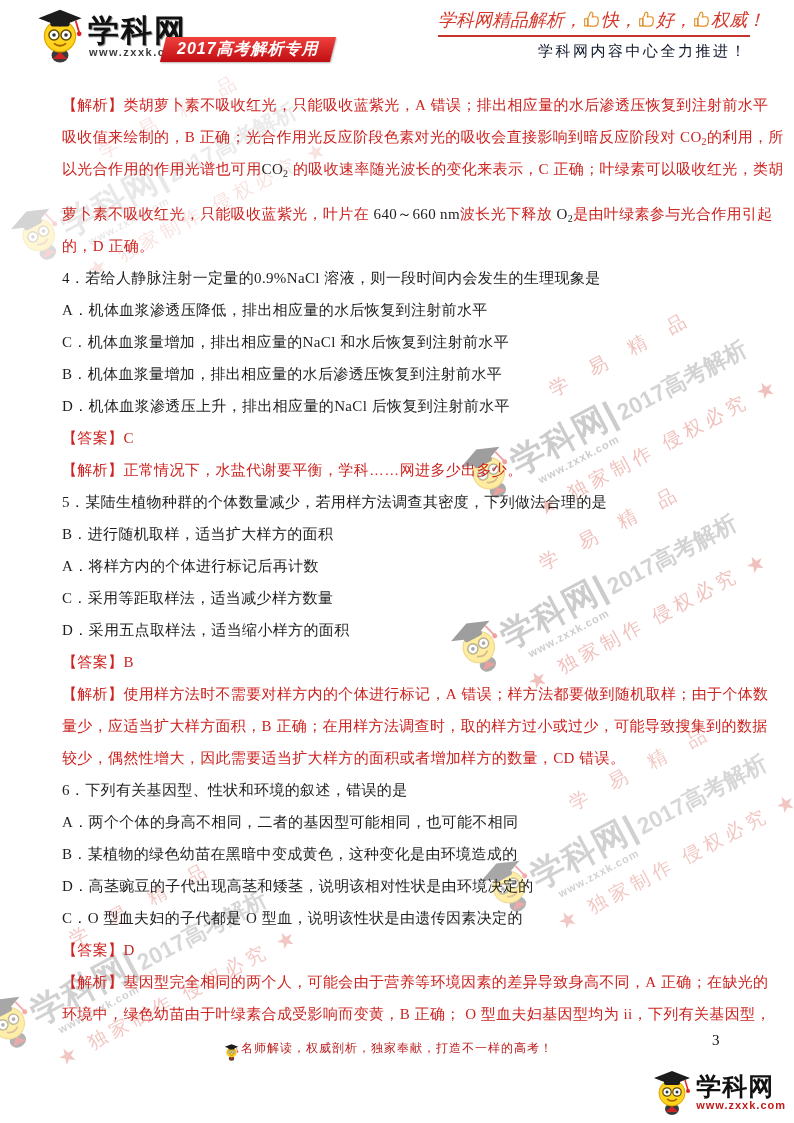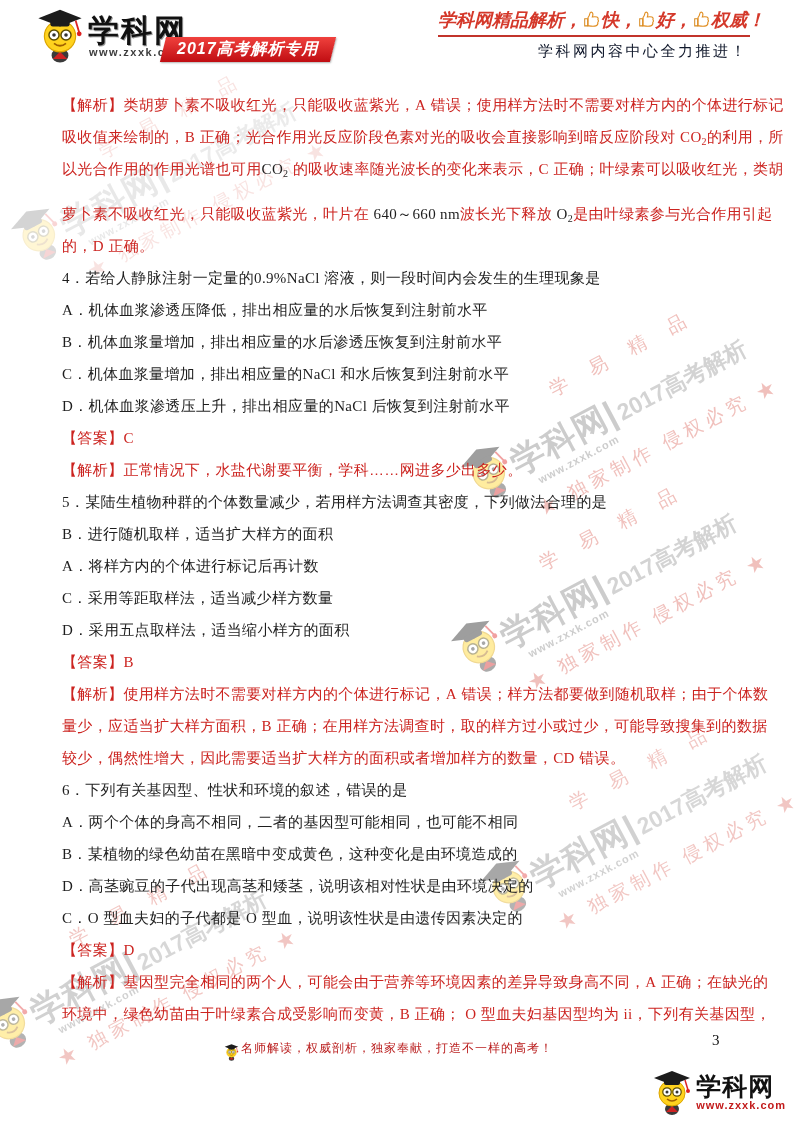--- a/index.html
+++ b/index.html
@@ -17,21 +17,21 @@
   .hdr-mascot{position:absolute;left:36px;top:6px;width:48px;height:58px;}
   .hdr-brand{position:absolute;left:88px;top:10px;font-size:31px;font-weight:bold;color:#111;
     letter-spacing:2px;text-shadow:1px 1px 0 #999;}
   .hdr-url{position:absolute;left:89px;top:46px;font-size:11px;font-weight:bold;color:#3c3c3c;letter-spacing:1.5px;}
   .banner{position:absolute;left:163px;top:37px;height:25px;padding:0 14px;
     background:linear-gradient(180deg,#f0413d,#c00d12);transform:skewX(-14deg);
     display:flex;align-items:center;box-shadow:1px 1px 2px rgba(0,0,0,.3);}
   .banner span{transform:skewX(14deg);color:#fff;font-weight:bold;font-style:italic;font-size:16px;letter-spacing:1px;white-space:nowrap;}
   .slogan{position:absolute;left:438px;right:44px;top:8px;padding-bottom:3px;
     border-bottom:2px solid #c2342b;text-align:center;white-space:nowrap;
-    color:#d4382a;font-weight:bold;font-style:italic;font-size:18px;}
+    color:#d4382a;font-weight:normal;font-style:italic;font-size:18px;}
   .slogan .thumb{width:17px;height:17px;vertical-align:-2px;margin:0 1px;}
   .slogan-sub{position:absolute;right:46px;top:42px;color:#0f172a;font-size:15px;letter-spacing:2.5px;}
   
   .doc{position:absolute;left:62px;top:89px;width:678px;z-index:2;}
   .line{height:32px;line-height:32px;white-space:nowrap;font-size:15px;letter-spacing:0.35px;}
   .line.gap{margin-top:13px;}
   .seg-r{color:var(--red);}
   .seg-k{color:var(--ink);}
   .seg-l{font-family:"Liberation Serif",serif;color:var(--ink);}
   .seg-lr{font-family:"Liberation Serif",serif;color:var(--red);}
@@ -156,29 +156,29 @@
         <use href="#mascot-g"></use>
       </svg>
     <span class="wm-brand">学科网|</span>
     <span class="wm-year">2017高考解析</span>
   </div>
   <div class="wm-url">www.zxxk.com</div>
   <div class="wm-bot">★ 独家制作 侵权必究 ★</div>
 </div>
 
 <main class="doc">
-    <div class="line"><span class="seg-r">【解析】类胡萝卜素不吸收红光，只能吸收蓝紫光，</span><span class="seg-lr">A</span><span class="seg-r"> 错误；使用样方法时不需要对样方内的个体进行标记</span></div>
+    <div class="line"><span class="seg-r">【解析】类胡萝卜素不吸收红光，只能吸收蓝紫光，</span><span class="seg-lr">A</span><span class="seg-r"> 错误；排出相应量的水后渗透压恢复到注射前水平</span></div>
     <div class="line"><span class="seg-r">吸收值来绘制的，</span><span class="seg-lr">B</span><span class="seg-r"> 正确；光合作用光反应阶段色素对光的吸收会直接影响到暗反应阶段对 </span><span class="seg-lr">CO</span><span class="seg-sr">2</span><span class="seg-r">的利用，所</span></div>
     <div class="line"><span class="seg-r">以光合作用的作用光谱也可用</span><span class="seg-l">CO</span><span class="seg-s">2</span><span class="seg-r"> 的吸收速率随光波长的变化来表示，</span><span class="seg-lr">C</span><span class="seg-r"> 正确；叶绿素可以吸收红光，类胡</span></div>
     <div class="line gap"><span class="seg-r">萝卜素不吸收红光，只能吸收蓝紫光，叶片在 </span><span class="seg-l">640～660 nm</span><span class="seg-r">波长光下释放 </span><span class="seg-l">O</span><span class="seg-s">2</span><span class="seg-r">是由叶绿素参与光合作用引起</span></div>
     <div class="line"><span class="seg-r">的，</span><span class="seg-lr">D</span><span class="seg-r"> 正确。</span></div>
     <div class="line"><span class="seg-l">4</span><span class="seg-k">．若给人静脉注射一定量的</span><span class="seg-l">0.9%NaCl</span><span class="seg-k"> 溶液，则一段时间内会发生的生理现象是</span></div>
     <div class="line"><span class="seg-l">A</span><span class="seg-k">．机体血浆渗透压降低，排出相应量的水后恢复到注射前水平</span></div>
+    <div class="line"><span class="seg-l">C</span><span class="seg-k">．机体血浆量增加，排出相应量的</span><span class="seg-l">NaCl</span><span class="seg-k"> 和水后恢复到注射前水平</span></div>
     <div class="line"><span class="seg-l">B</span><span class="seg-k">．机体血浆量增加，排出相应量的水后渗透压恢复到注射前水平</span></div>
-    <div class="line"><span class="seg-l">C</span><span class="seg-k">．机体血浆量增加，排出相应量的</span><span class="seg-l">NaCl</span><span class="seg-k"> 和水后恢复到注射前水平</span></div>
     <div class="line"><span class="seg-l">D</span><span class="seg-k">．机体血浆渗透压上升，排出相应量的</span><span class="seg-l">NaCl</span><span class="seg-k"> 后恢复到注射前水平</span></div>
     <div class="line"><span class="seg-r">【答案】</span><span class="seg-lr">C</span></div>
     <div class="line"><span class="seg-r">【解析】正常情况下，水盐代谢要平衡，学科……网进多少出多少。</span></div>
     <div class="line"><span class="seg-l">5</span><span class="seg-k">．某陆生植物种群的个体数量减少，若用样方法调查其密度，下列做法合理的是</span></div>
     <div class="line"><span class="seg-l">B</span><span class="seg-k">．进行随机取样，适当扩大样方的面积</span></div>
     <div class="line"><span class="seg-l">A</span><span class="seg-k">．将样方内的个体进行标记后再计数</span></div>
     <div class="line"><span class="seg-l">C</span><span class="seg-k">．采用等距取样法，适当减少样方数量</span></div>
     <div class="line"><span class="seg-l">D</span><span class="seg-k">．采用五点取样法，适当缩小样方的面积</span></div>
     <div class="line"><span class="seg-r">【答案】</span><span class="seg-lr">B</span></div>
     <div class="line"><span class="seg-r">【解析】使用样方法时不需要对样方内的个体进行标记，</span><span class="seg-lr">A</span><span class="seg-r"> 错误；样方法都要做到随机取样；由于个体数</span></div>

